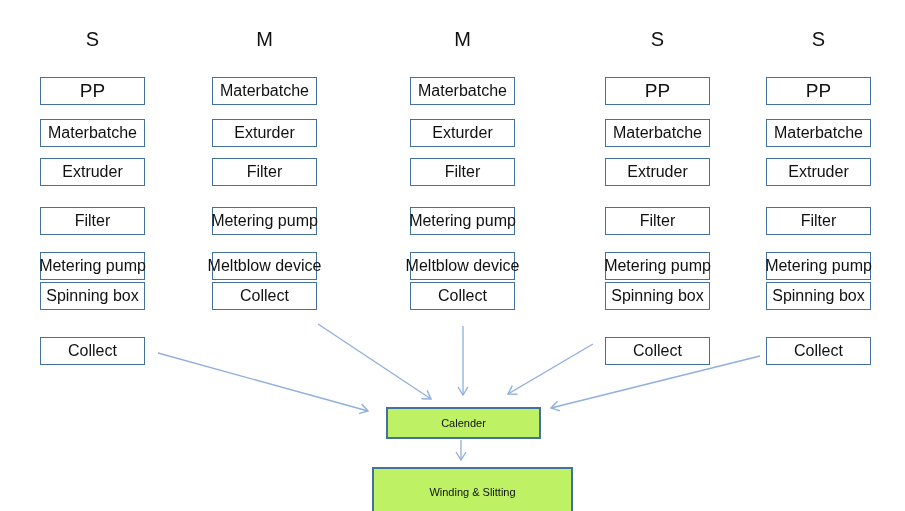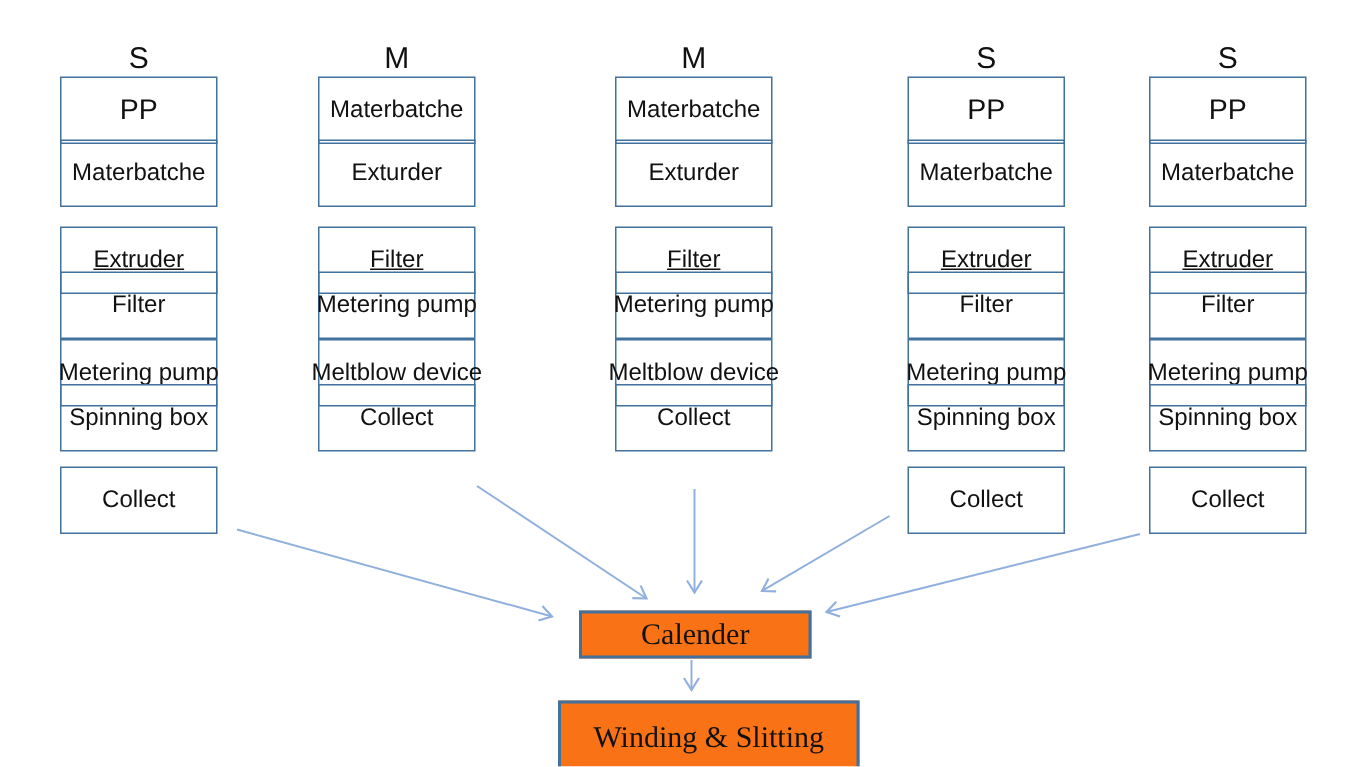--- a/index.html
+++ b/index.html
@@ -17,56 +17,56 @@
     top: 28px;
     width: 105px;
     text-align: center;
     font-size: 20px;
     line-height: 22px;
     color: #111111;
   }
   .box {
     position: absolute;
     width: 105px;
-    height: 45px;
+    height: 28px;
     border: 1.5px solid #41719C;
     box-sizing: border-box;
     display: flex;
     align-items: center;
     justify-content: center;
     font-size: 16px;
     line-height: 16px;
     white-space: nowrap;
     background: transparent;
+    margin-top: 26px;
   }
   .box.pp { font-size: 19px; }
   .merge-box {
     position: absolute;
     border: 2px solid #41719C;
     box-sizing: border-box;
     display: flex;
     align-items: center;
     justify-content: center;
-    font-size: 20px;
+    font-size: 11px;
     white-space: nowrap;
-    background: #f97316;
-    font-family: Liberation Serif, serif;
+    background: #bef264;
   }
   #calender-box { left: 386px; top: 407px; width: 155px; height: 32px; }
   #winding-box  { left: 372px; top: 467px; width: 201px; height: 50px; }
   
   .cx0 { left: 40px; }
   .cx1 { left: 212px; }
   .cx2 { left: 410px; }
   .cx3 { left: 605px; }
   .cx4 { left: 766px; }
   
   .ry0 { top: 51px; }
   .ry1 { top: 93px; }
-  .ry2 { top: 151px; text-decoration: underline; }
+  .ry2 { top: 132px; }
   .ry3 { top: 181px; }
   .ry4 { top: 226px; }
   .ry5 { top: 256px; }
   .ry6 { top: 311px; }
   #arrow-layer {
     position: absolute;
     left: 0; top: 0;
     width: 905px; height: 511px;
     pointer-events: none;
   }

